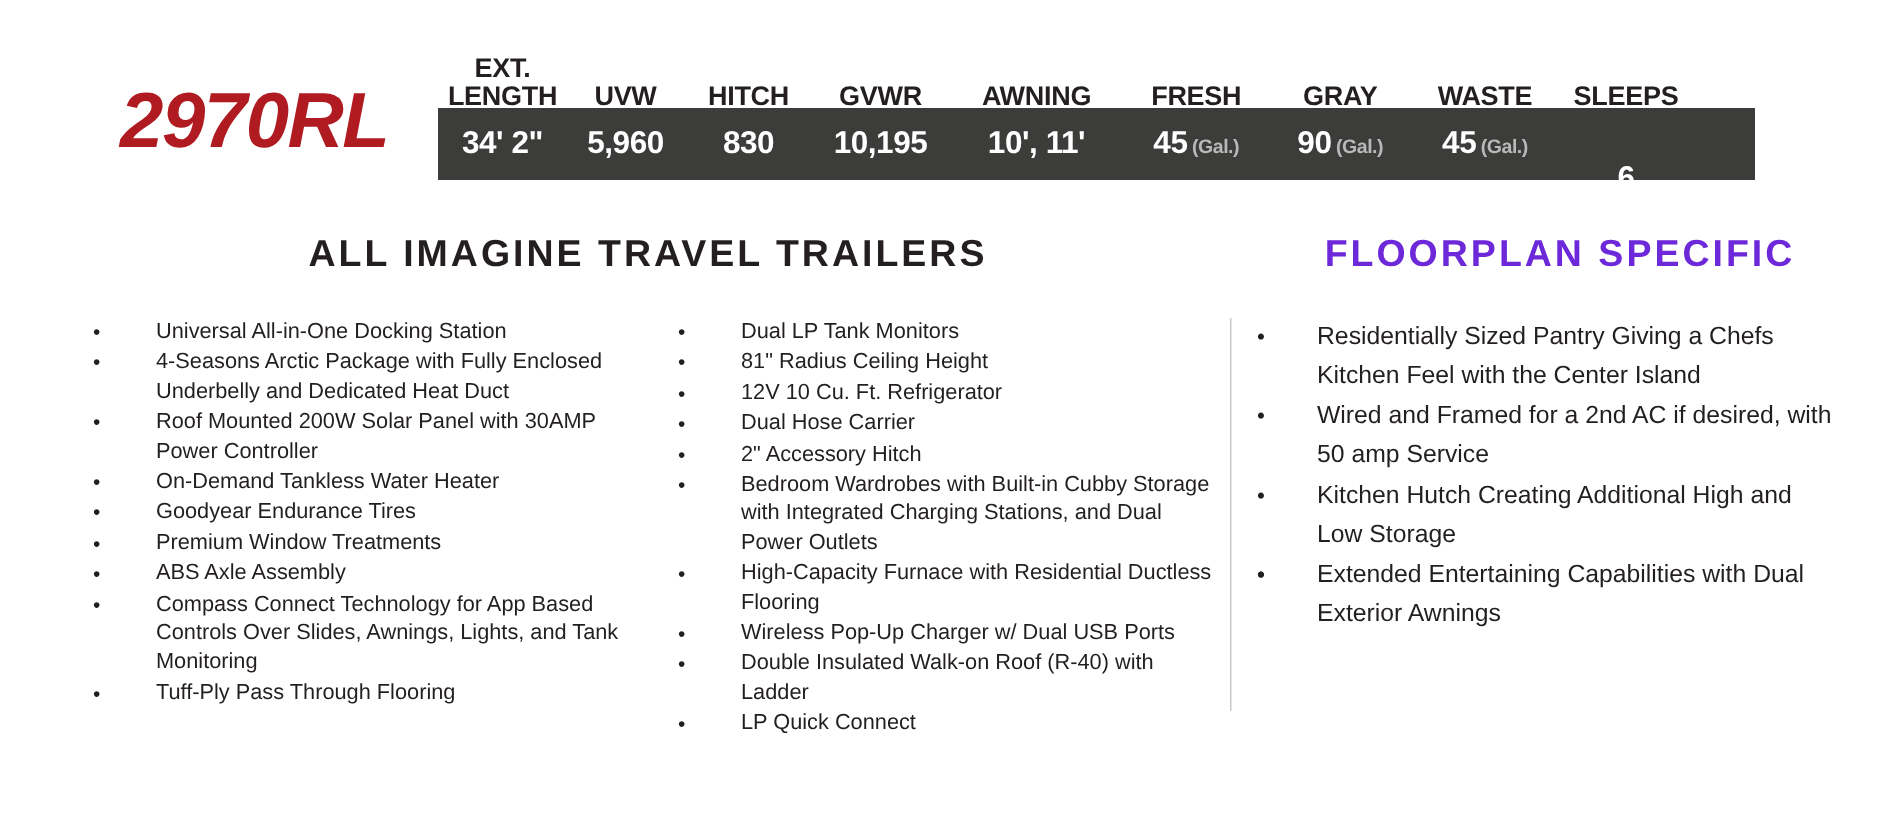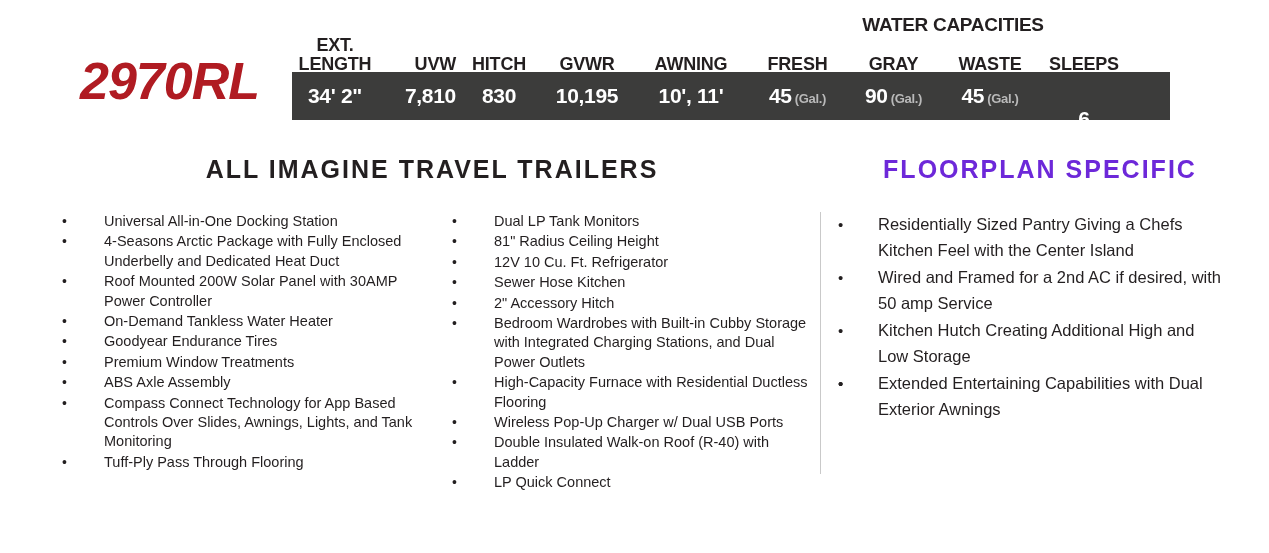--- a/index.html
+++ b/index.html
@@ -80,21 +80,21 @@
   }
   .sv .unit {
     font-size: 13px;
     font-weight: bold;
     color: #b9b9b9;
     margin-left: 3px;
     margin-top: 48px;
   }
   
   .c-extlen { width: 86px; }
-  .c-uvw    { width: 78px; text-align: right; }
+  .c-uvw    { width: 78px; }
   .c-hitch  { width: 86px; }
   .c-gvwr   { width: 90px; }
   .c-awning { width: 118px; }
   .c-fresh  { width: 95px; }
   .c-gray   { width: 97px; }
   .c-waste  { width: 96px; }
   .c-sleeps { width: 92px; margin-top: 46px; }
 
   
   .title-all {
@@ -167,21 +167,20 @@
 <body>
 
 <div class="page">
 
   <div class="header">
 
     <div class="model-name">2970RL</div>
 
     <div class="spec-wrap">
 
-      <div class="water-cap-label">WATER CAPACITIES</div>
 
       <div class="spec-head-row">
         <div class="sh c-extlen">
           <span>EXT.</span>
           <span class="l2">LENGTH</span>
         </div>
         <div class="sh c-uvw">
           <span class="l2">UVW</span>
         </div>
         <div class="sh c-hitch">
@@ -205,21 +204,21 @@
         <div class="sh c-sleeps">
           <span class="l2">SLEEPS</span>
         </div>
       </div>
 
       <div class="spec-val-row">
         <div class="sv c-extlen">
           <span>34' 2"</span>
         </div>
         <div class="sv c-uvw">
-          <span>7,810</span>
+          <span>5,960</span>
         </div>
         <div class="sv c-hitch">
           <span>830</span>
         </div>
         <div class="sv c-gvwr">
           <span>10,195</span>
         </div>
         <div class="sv c-awning">
           <span>10', 11'</span>
         </div>
@@ -257,21 +256,21 @@
       <li><span class="bullet">•</span><span>Compass Connect Technology for App Based Controls Over Slides, Awnings, Lights, and Tank Monitoring</span></li>
       <li><span class="bullet">•</span><span>Tuff-Ply Pass Through Flooring</span></li>
     </ul>
   </div>
 
   <div class="col col-2">
     <ul class="flist">
       <li><span class="bullet">•</span><span>Dual LP Tank Monitors</span></li>
       <li><span class="bullet">•</span><span>81" Radius Ceiling Height</span></li>
       <li><span class="bullet">•</span><span>12V 10 Cu. Ft. Refrigerator</span></li>
-      <li><span class="bullet">•</span><span>Sewer Hose Kitchen</span></li>
+      <li><span class="bullet">•</span><span>Dual Hose Carrier</span></li>
       <li><span class="bullet">•</span><span>2" Accessory Hitch</span></li>
       <li><span class="bullet">•</span><span>Bedroom Wardrobes with Built-in Cubby Storage with Integrated Charging Stations, and Dual Power Outlets</span></li>
       <li><span class="bullet">•</span><span>High-Capacity Furnace with Residential Ductless Flooring</span></li>
       <li><span class="bullet">•</span><span>Wireless Pop-Up Charger w/ Dual USB Ports</span></li>
       <li><span class="bullet">•</span><span>Double Insulated Walk-on Roof (R-40) with Ladder</span></li>
       <li><span class="bullet">•</span><span>LP Quick Connect</span></li>
     </ul>
   </div>
 
   <div class="col col-3">

